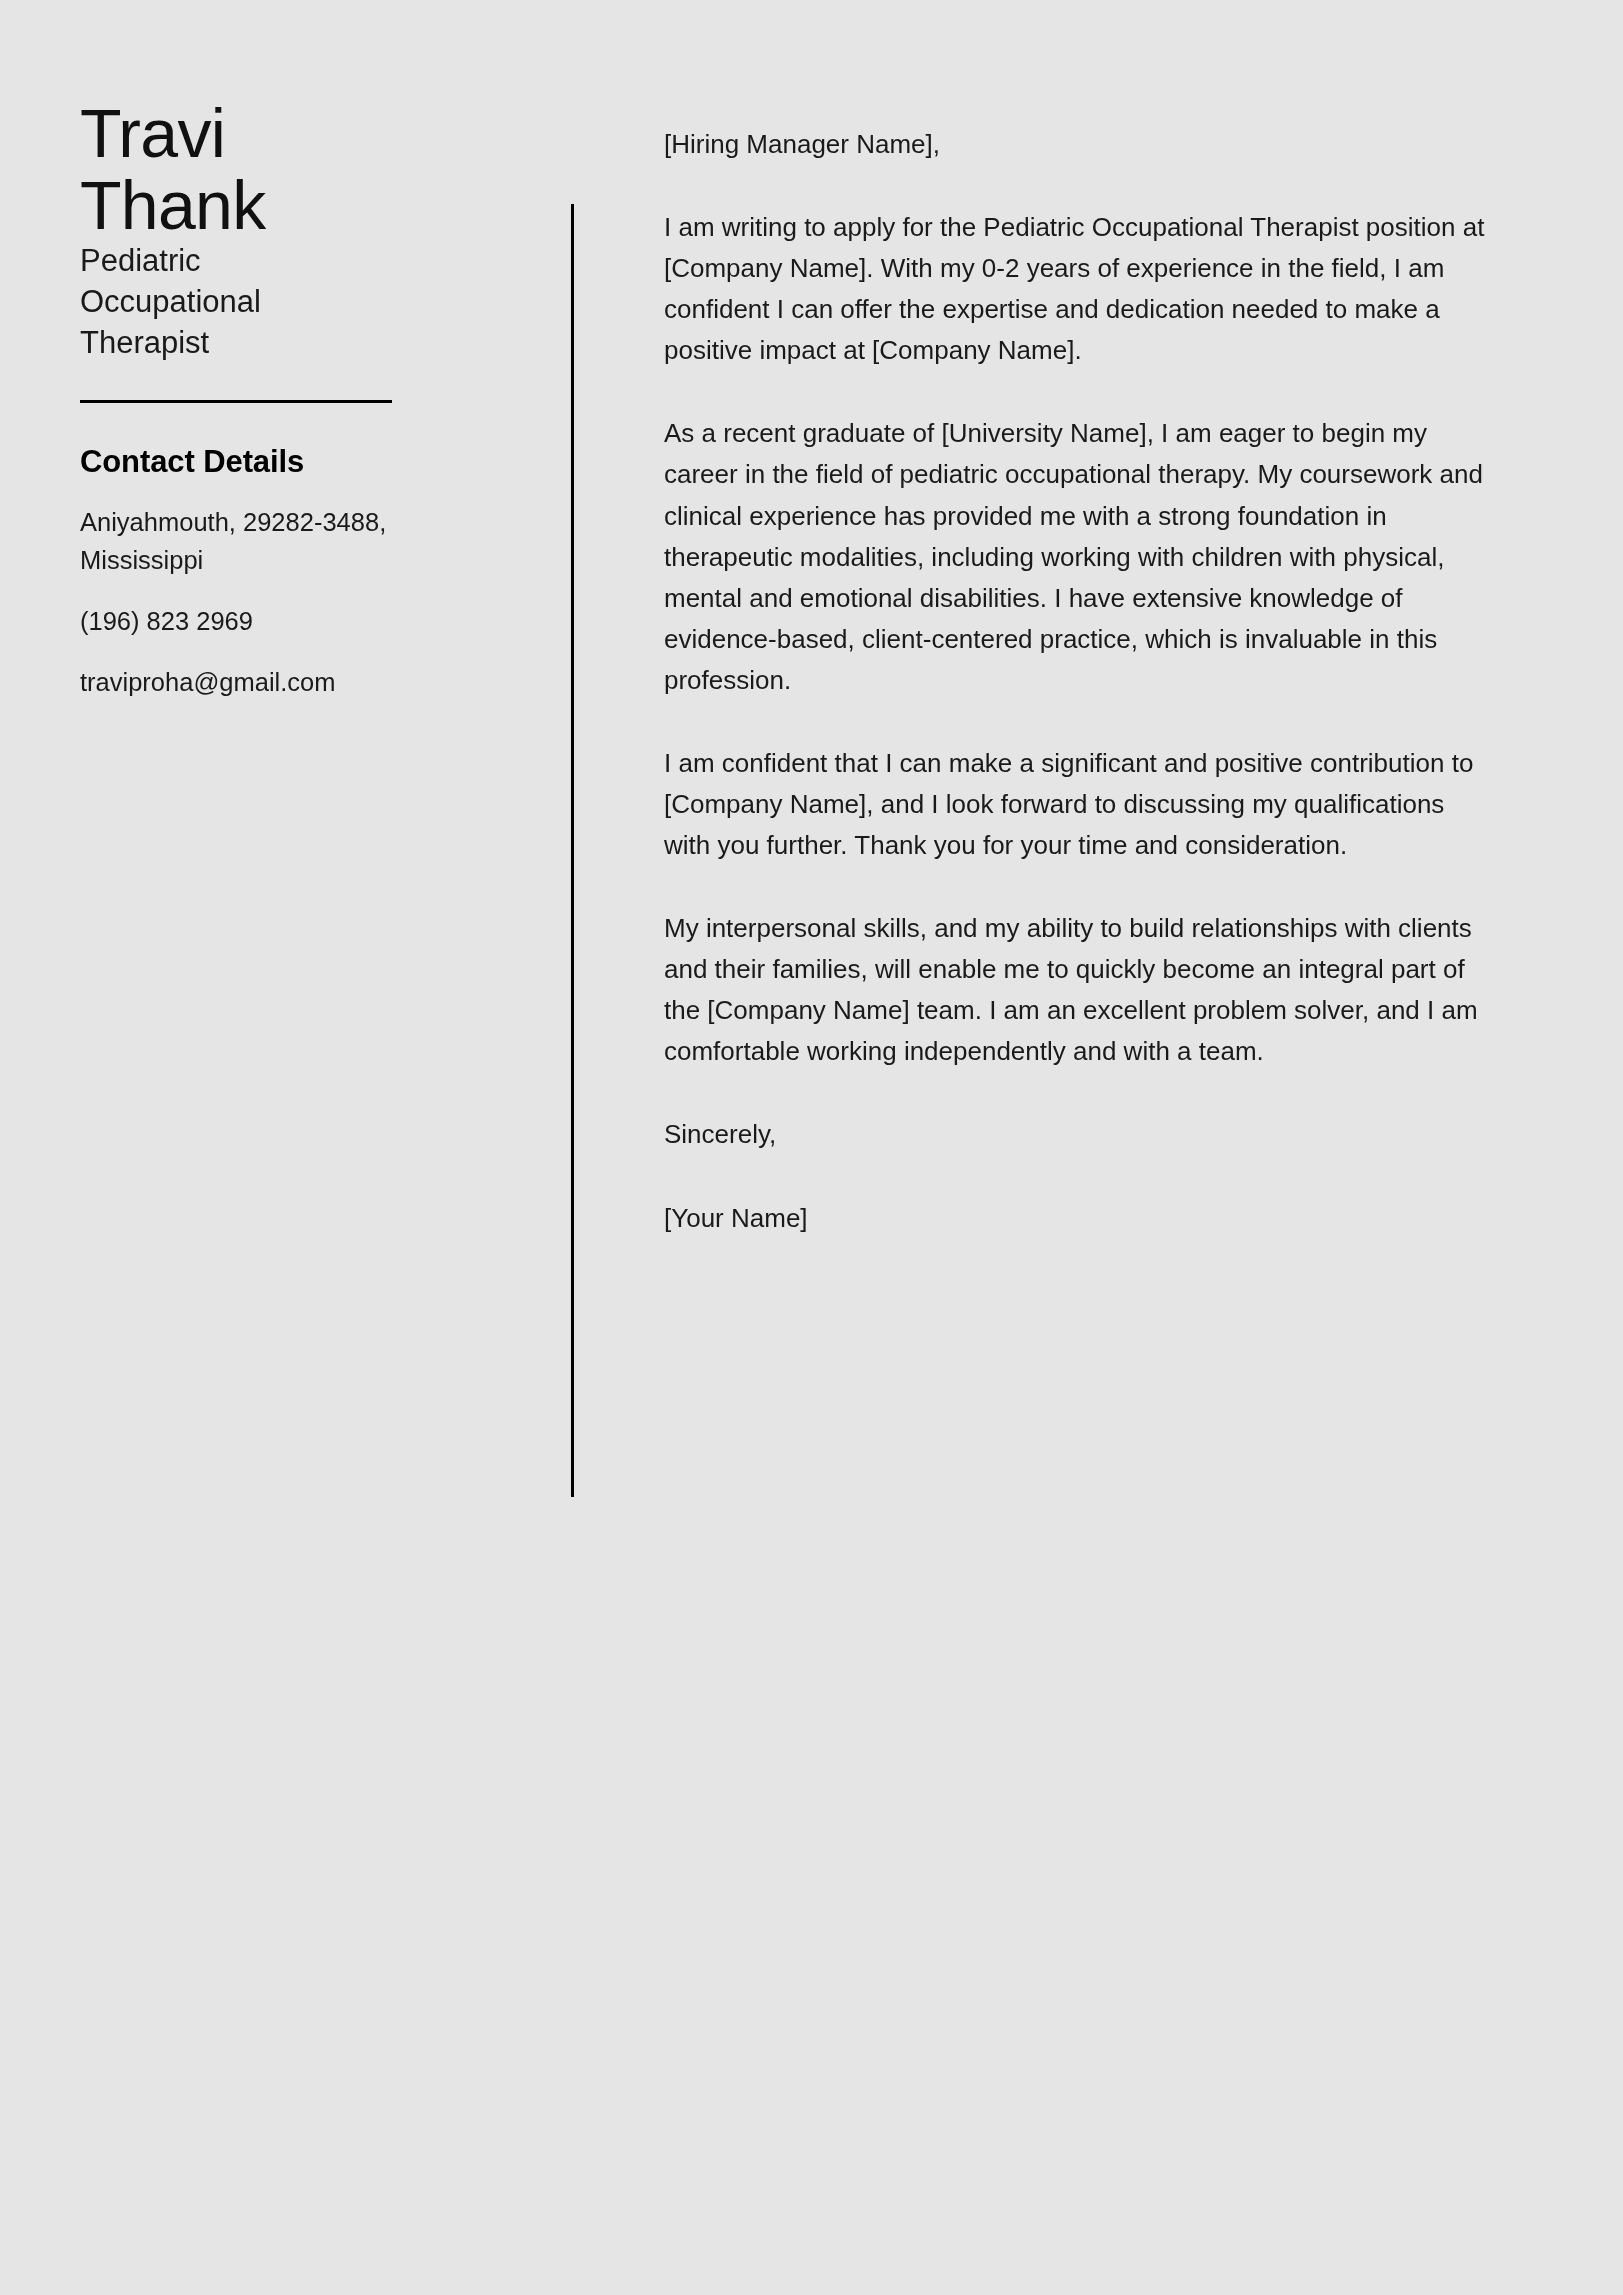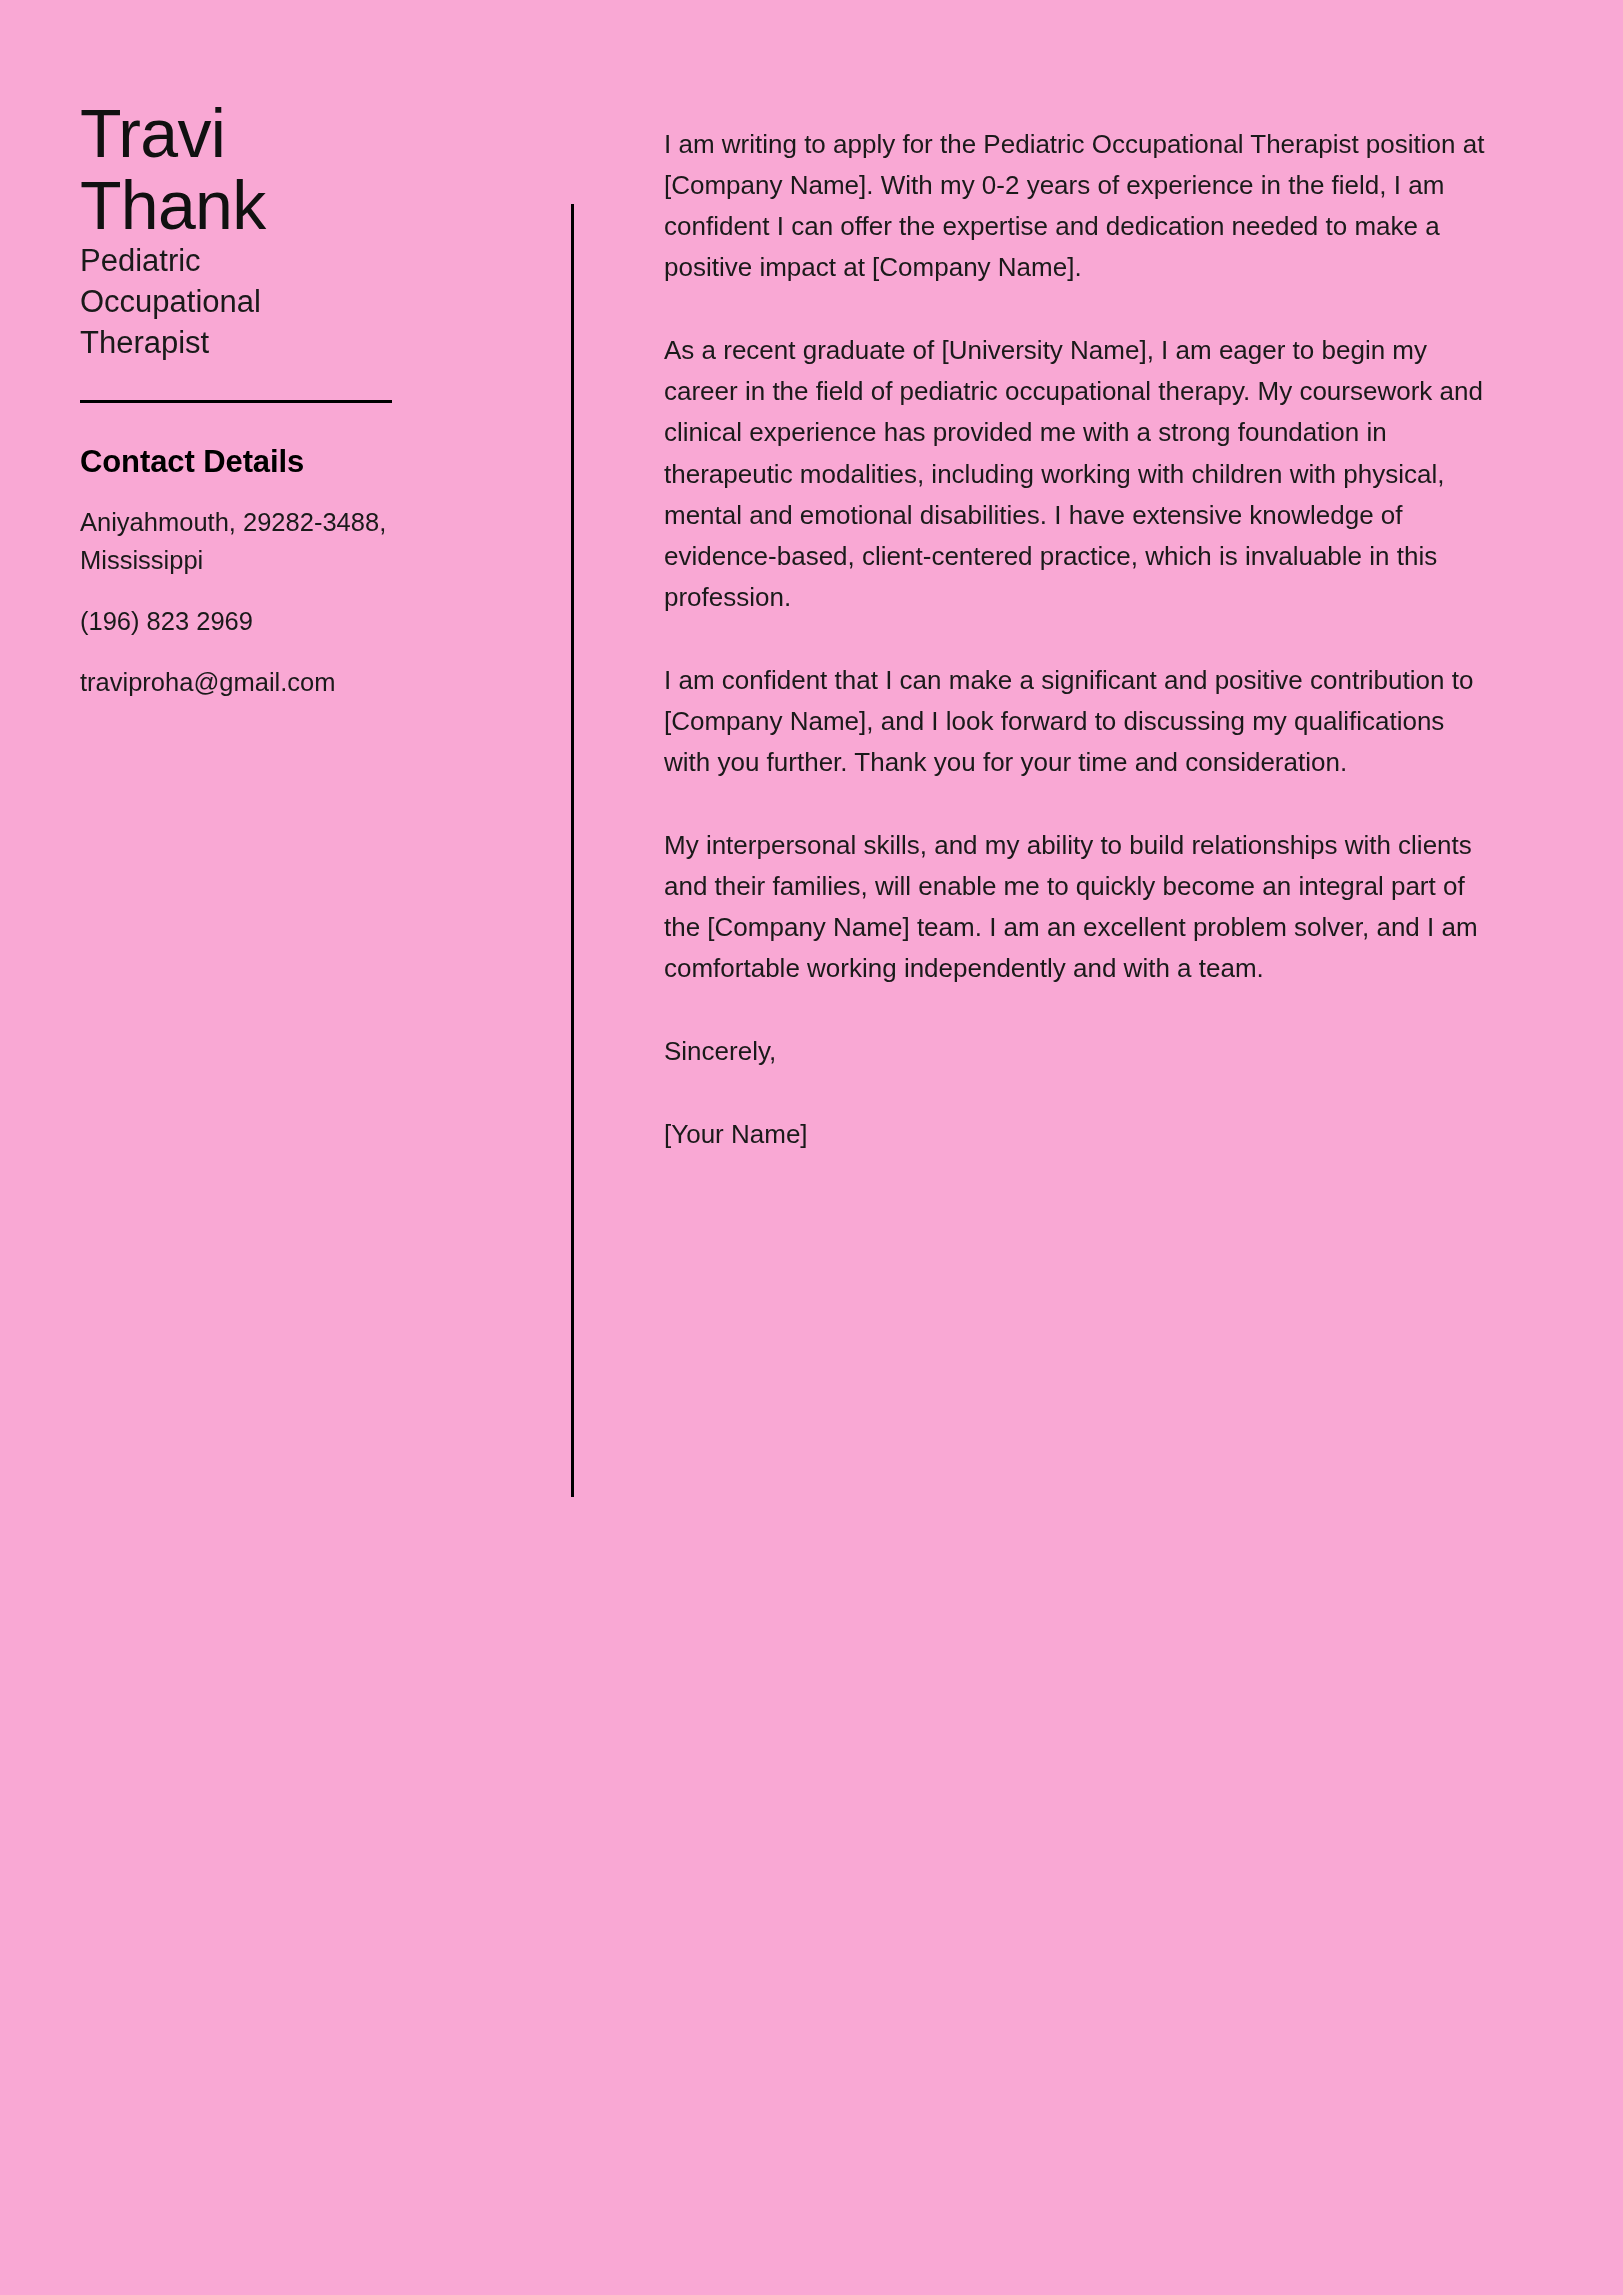--- a/index.html
+++ b/index.html
@@ -11,21 +11,21 @@
   body {
     font-family: "Liberation Sans", sans-serif;
     color: #000000;
     -webkit-font-smoothing: antialiased;
   }
 
   .page {
     position: relative;
     width: 1623px;
     height: 2295px;
-    background: #f9a8d4;
+    background: #e5e5e5;
     overflow: hidden;
     box-sizing: border-box;
   }
 
   
   .sidebar {
     position: absolute;
     left: 80px;
     top: 97px;
     width: 393px;
@@ -153,20 +153,21 @@
       <div class="contact-item">
         <span class="email-link">traviproha@gmail.com</span>
       </div>
     </div>
 
   </div>
 
   <div class="rule-vertical"></div>
 
   <div class="letter">
+    <p class="salutation">[Hiring Manager Name],</p>
     <p>I am writing to apply for the Pediatric Occupational Therapist position at [Company Name]. With my 0-2 years of experience in the field, I am confident I can offer the expertise and dedication needed to make a positive impact at [Company Name].</p>
     <p>As a recent graduate of [University Name], I am eager to begin my career in the field of pediatric occupational therapy. My coursework and clinical experience has provided me with a strong foundation in therapeutic modalities, including working with children with physical, mental and emotional disabilities. I have extensive knowledge of evidence-based, client-centered practice, which is invaluable in this profession.</p>
     <p>I am confident that I can make a significant and positive contribution to [Company Name], and I look forward to discussing my qualifications with you further. Thank you for your time and consideration.</p>
     <p>My interpersonal skills, and my ability to build relationships with clients and their families, will enable me to quickly become an integral part of the [Company Name] team. I am an excellent problem solver, and I am comfortable working independently and with a team.</p>
     <p class="closing">Sincerely,</p>
     <p>[Your Name]</p>
   </div>
 
 </div>
 

